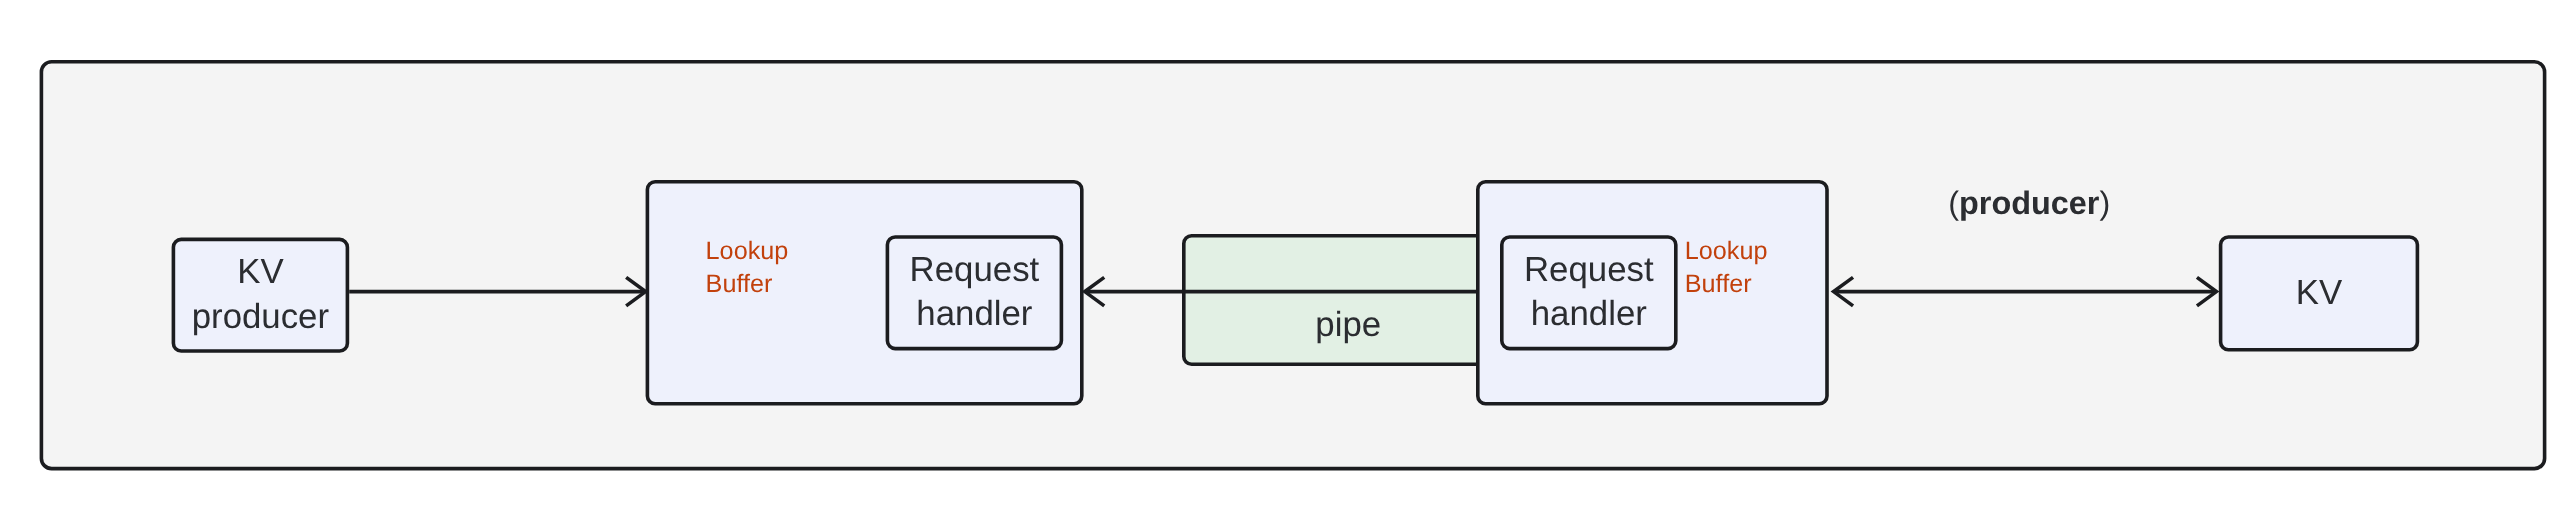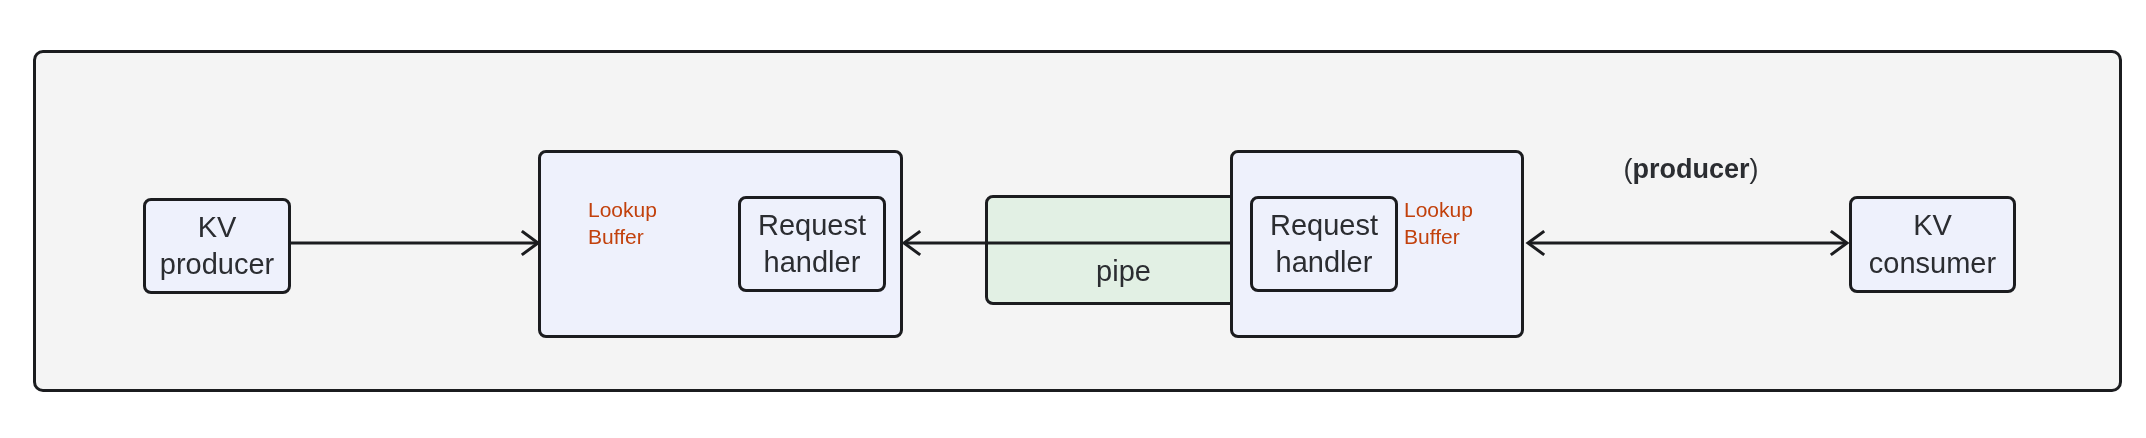--- a/index.html
+++ b/index.html
@@ -190,17 +190,16 @@
   </svg>
   <div class="edge-label el-drop">
     <div>
       <span>(</span><b>producer</b><span>)</span>
     </div>
   </div>
 
   <div class="node blue kv-consumer">
     <span>
       <span>KV</span><br>
-      <span>consumer</span>
     </span>
   </div>
 
 </div>
 
 </body></html>

